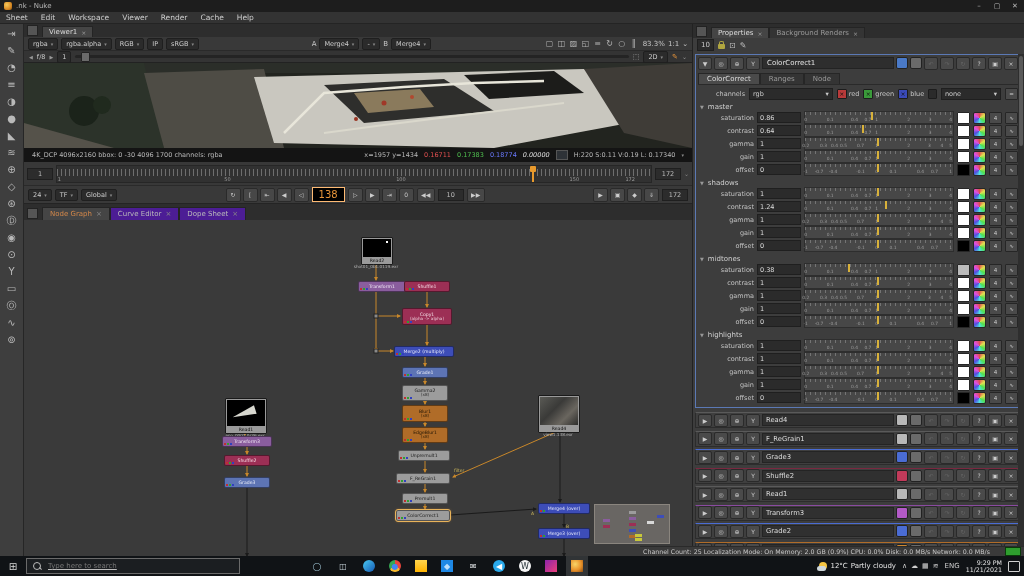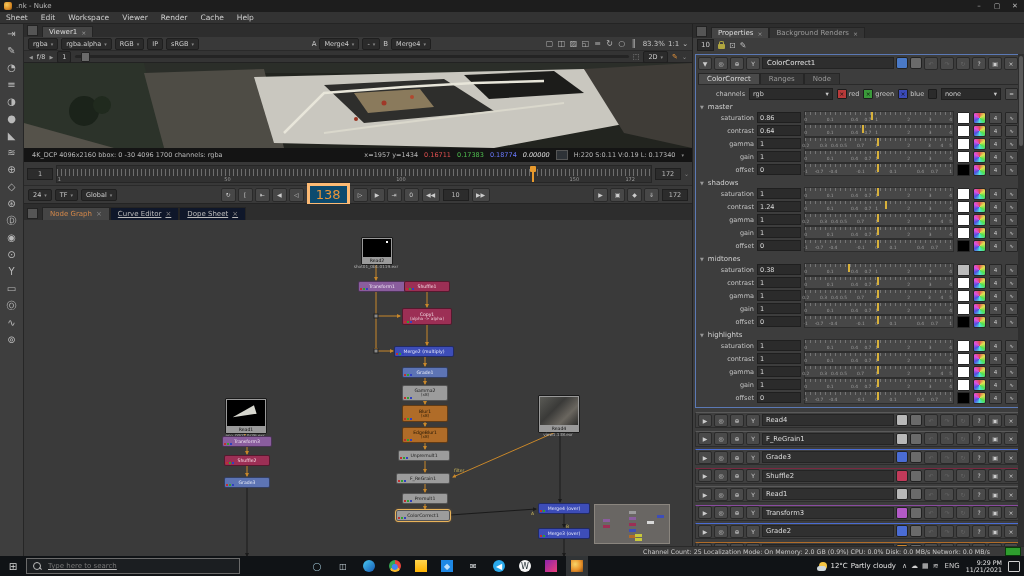--- a/index.html
+++ b/index.html
@@ -39,27 +39,27 @@
   #timeline-row{left:24px;top:162px;width:668px;height:24px;background:#383838;display:flex;align-items:center;gap:3px;padding:0 3px;box-sizing:border-box;border-bottom:1px solid #2a2a2a;}
   .framebox{background:#2c2c2c;border:1px solid #1f1f1f;font-size:6.5px;color:#bbb;padding:1px 4px;min-width:16px;text-align:center;}
   #ruler{flex:1;height:16px;position:relative;background:#313131;border:1px solid #262626;}
   #ruler .ticks{position:absolute;left:0;right:0;top:3px;height:7px;background:repeating-linear-gradient(90deg,#6e6e6e 0 1px,transparent 1px 4px);}
   .tick-label{position:absolute;top:10px;font-size:5px;color:#9a9a9a;transform:translateX(-50%);}
   #playhead{position:absolute;top:0;width:2px;height:100%;background:#e89a2d;}
   #playhead:before{content:"";position:absolute;left:-2px;top:0;width:6px;height:6px;background:#e89a2d;border-radius:1px;}
   
   #transport-row{left:24px;top:186px;width:668px;height:18px;background:#393939;display:flex;align-items:center;gap:3px;padding:0 4px;box-sizing:border-box;border-bottom:1px solid #242424;}
   .tbtn{width:13px;height:12px;background:#474747;border:1px solid #2a2a2a;border-radius:2px;color:#ccc;font-size:6px;line-height:12px;text-align:center;}
-  #frame-display{background:#0c4a6e;border:3px solid #fdba74;color:#e8953a;font-size:13px;padding:1px 6px;}
+  #frame-display{background:#000000;border:1px solid #fdba74;color:#e8953a;font-size:10px;padding:1px 6px;}
   .spacer{flex:1;}
   
   #graph-tabbar{left:24px;top:204px;width:668px;height:16px;background:#2d2d2d;display:flex;align-items:flex-end;}
   .gtab{background:#454545;border:1px solid #242424;border-bottom:none;padding:2px 7px;font-size:7px;color:#bbb;display:flex;gap:4px;}
   .gtab.active{color:#d4884a;}
-  .gtab.inactive{background:#0f172a;text-decoration:underline;}
+  .gtab.inactive{background:#4c1d95;}
   
   #node-graph{left:24px;top:220px;width:668px;height:336px;background:#3a3a3a;overflow:hidden;}
   #edges-svg{position:absolute;left:0;top:0;}
   .node{position:absolute;border-radius:2px;box-sizing:border-box;display:flex;flex-direction:column;justify-content:center;align-items:center;border:1px solid rgba(0,0,0,.45);}
   .node .nm{font-size:4.6px;line-height:5.2px;white-space:nowrap;}
   .node .sub{font-size:4.2px;line-height:4.6px;white-space:nowrap;opacity:.85;}
   .node .chips{position:absolute;left:1px;bottom:1px;display:flex;gap:1px;}
   .node .chips i{width:2px;height:2px;display:block;}
   .node.selected{outline:1px solid #e8b35a;box-shadow:0 0 3px #c88a3a;}
   .readnode{position:absolute;background:#9a9a9a;border:1px solid #1a1a1a;border-radius:1px;display:flex;flex-direction:column;}

